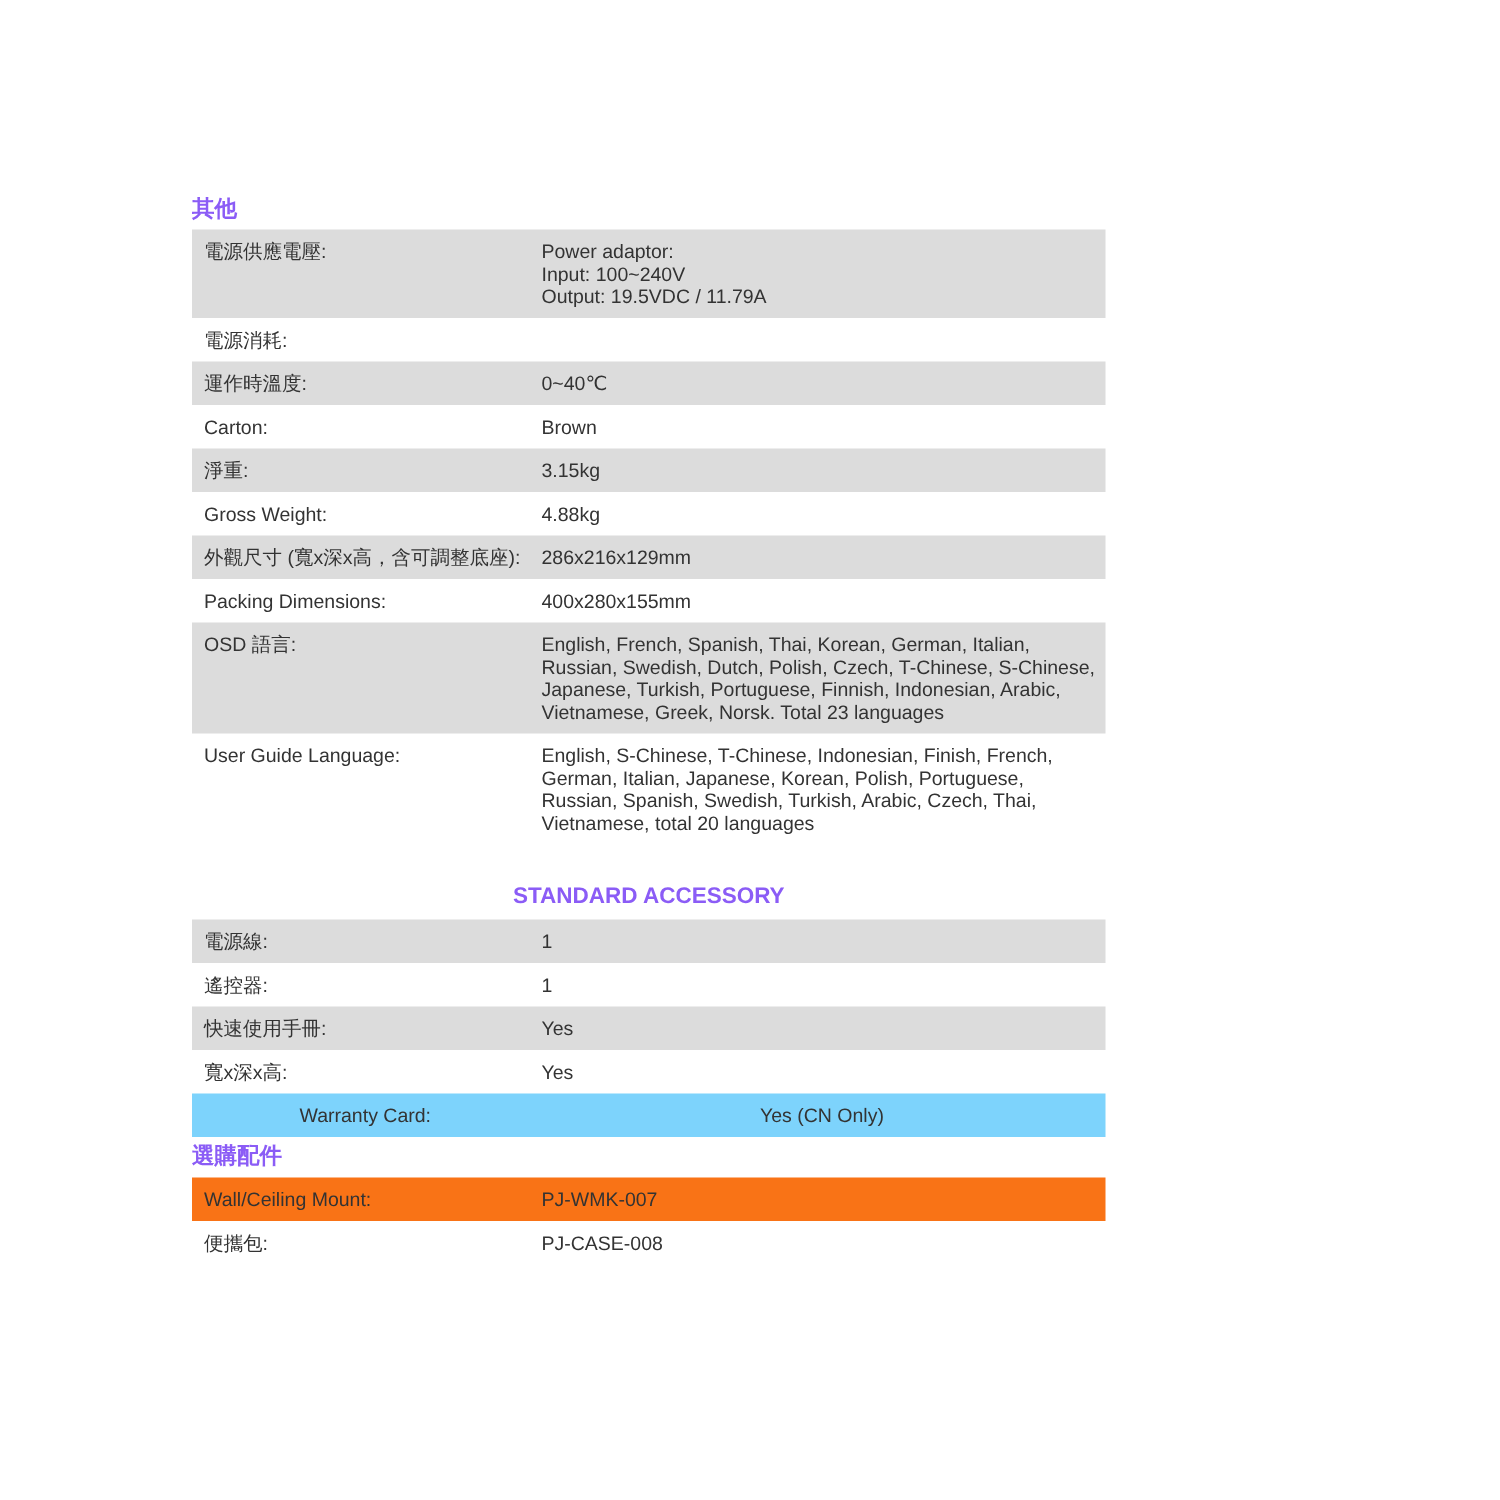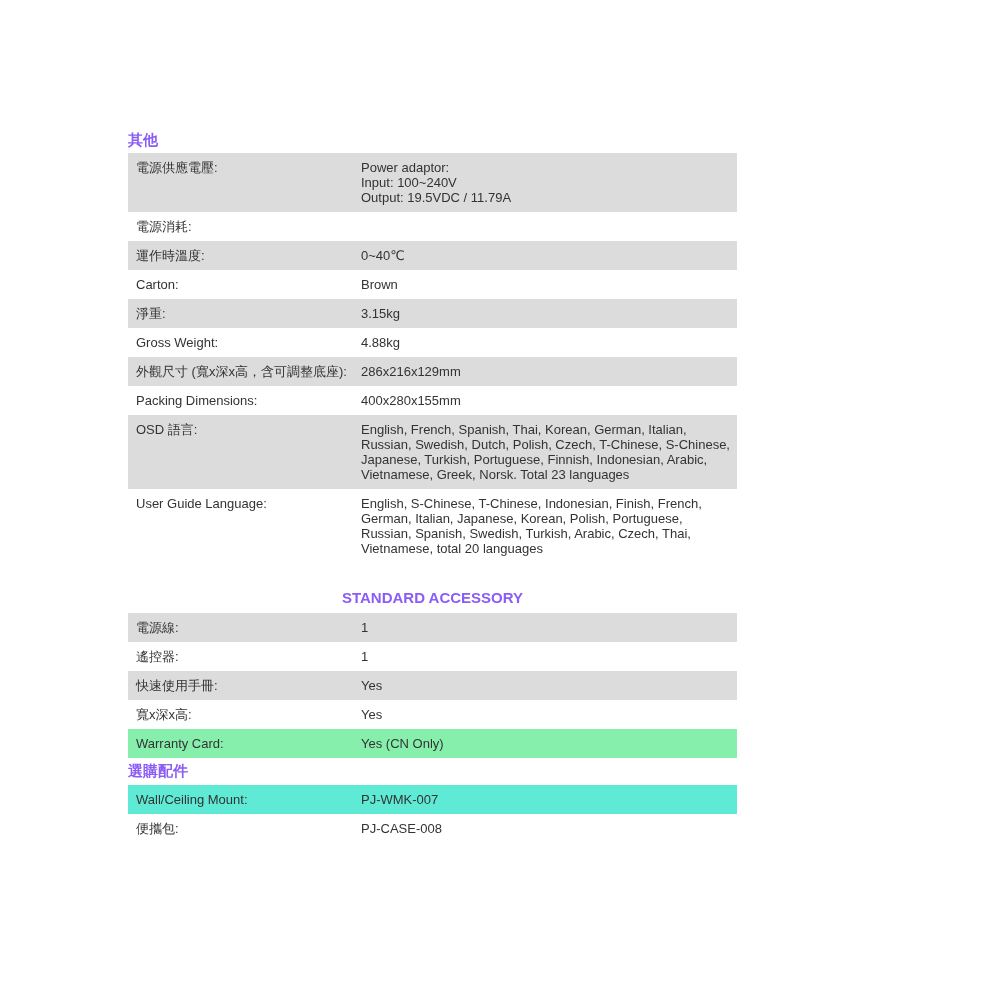--- a/index.html
+++ b/index.html
@@ -103,28 +103,28 @@
         <div class="cell value">1</div>
       </div>
       <div class="spec-row" style="background: rgb(220, 220, 220);">
         <div class="cell label">快速使用手冊:</div>
         <div class="cell value">Yes</div>
       </div>
       <div class="spec-row">
         <div class="cell label">寬x深x高:</div>
         <div class="cell value">Yes</div>
       </div>
-      <div class="spec-row" style="background: #86efac;">
+      <div class="spec-row" style="background: #7dd3fc; text-align: center;">
         <div class="cell label">Warranty Card:</div>
         <div class="cell value">Yes (CN Only)</div>
       </div>
     </div>
     <h2 class="section-heading s2">選購配件</h2>
     <div class="spec-table">
-      <div class="spec-row" style="background: #5eead4;">
+      <div class="spec-row" style="background: #f97316;">
         <div class="cell label">Wall/Ceiling Mount:</div>
         <div class="cell value">PJ-WMK-007</div>
       </div>
       <div class="spec-row">
         <div class="cell label">便攜包:</div>
         <div class="cell value">PJ-CASE-008</div>
       </div>
     </div>
   </main>
 

